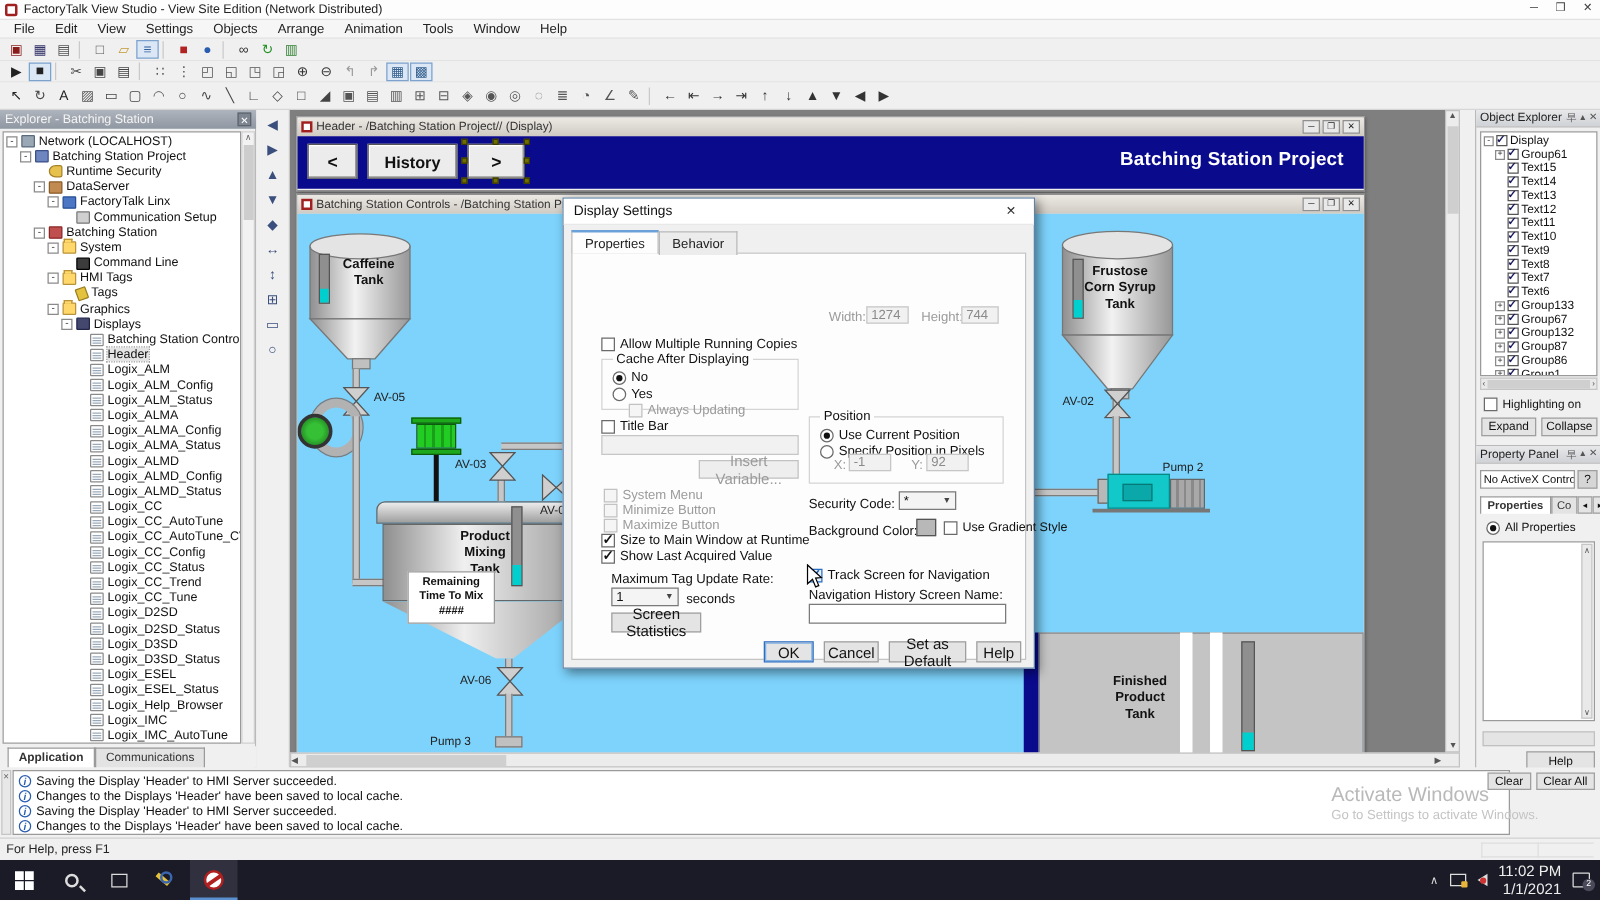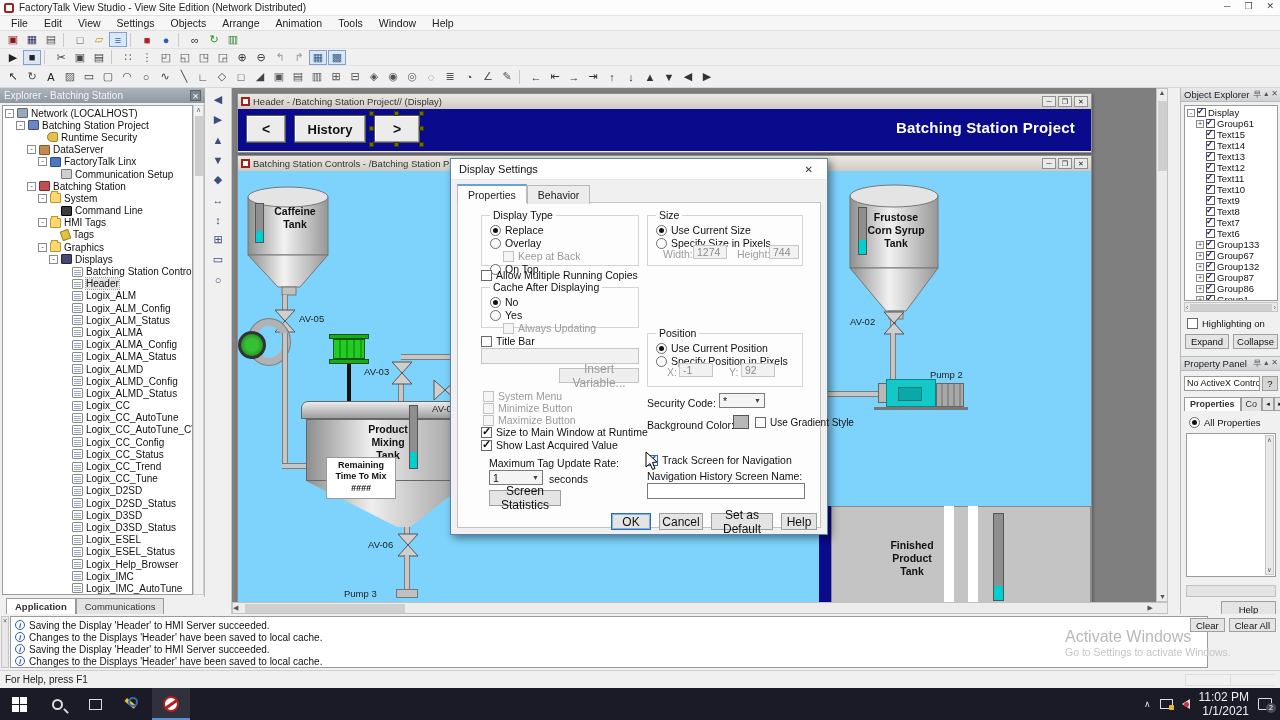--- a/index.html
+++ b/index.html
@@ -268,21 +268,21 @@
         <div class="trow" style="padding-left: 2px;">
           <span class="exp">-</span>
           <span class="ti network"></span>
           <span class="lbl">Network (LOCALHOST)</span>
         </div>
         <div class="trow" style="padding-left: 13px;">
           <span class="exp">-</span>
           <span class="ti project"></span>
           <span class="lbl">Batching Station Project</span>
         </div>
-        <div class="trow" style="padding-left: 32px;">
+        <div class="trow" style="padding-left: 24px;">
           <span style="width: 9px; flex: 0 0 auto;"></span>
           <span class="ti security"></span>
           <span class="lbl">Runtime Security</span>
         </div>
         <div class="trow" style="padding-left: 24px;">
           <span class="exp">-</span>
           <span class="ti dataserver"></span>
           <span class="lbl">DataServer</span>
         </div>
         <div class="trow" style="padding-left: 35px;">
@@ -806,39 +806,20 @@
     <div id="dtitle">
       <span>Display Settings</span>
       <span class="dx">✕</span>
     </div>
     <div id="dbody"></div>
     <div id="dtabs">
       <span class="dtab on">Properties</span>
       <span class="dtab">Behavior</span>
     </div>
 
-    <fieldset class="fs" style="left:30px;top:50px;width:158px;height:57px">
-      <legend>Display Type</legend>
-      <div class="rb ck">
-          <span class="bx"></span>
-          <span>Replace</span>
-        </div>
-      <div class="rb">
-          <span class="bx"></span>
-          <span>Overlay</span>
-        </div>
-      <div class="cb dis ind">
-          <span class="bx"></span>
-          <span>Keep at Back</span>
-        </div>
-      <div class="rb">
-          <span class="bx"></span>
-          <span>On Top</span>
-        </div>
-    </fieldset>
 
     <div class="cb abs" style="left:30px;top:110px">
         <span class="bx"></span>
         <span>Allow Multiple Running Copies</span>
       </div>
 
     <fieldset class="fs" style="left:30px;top:122px;width:158px;height:47px">
       <legend>Cache After Displaying</legend>
       <div class="rb ck">
           <span class="bx"></span>
@@ -881,31 +862,20 @@
         <span>Show Last Acquired Value</span>
       </div>
     <div class="dlabel" style="left:38px;top:298px">Maximum Tag Update Rate:</div>
     <div class="dsel" style="left:38px;top:311px;width:54px;height:15px">
         <span>1</span>
         <span class="ar">▼</span>
       </div>
     <div class="dlabel" style="left:98px;top:314px">seconds</div>
     <div class="b" style="left:38px;top:331px;width:72px;height:16px">Screen Statistics</div>
 
-    <fieldset class="fs" style="left:196px;top:50px;width:156px;height:57px">
-      <legend>Size</legend>
-      <div class="rb ck">
-          <span class="bx"></span>
-          <span>Use Current Size</span>
-        </div>
-      <div class="rb">
-          <span class="bx"></span>
-          <span>Specify Size in Pixels</span>
-        </div>
-    </fieldset>
     <div class="dlabel dis" style="left:212px;top:89px">Width:</div>
     <input class="inp dis2" style="left: 242px; top: 86px; width: 34px; height: 14px;" value="1274">
     <div class="dlabel dis" style="left:286px;top:89px">Height:</div>
     <input class="inp dis2" style="left: 318px; top: 86px; width: 30px; height: 14px;" value="744">
 
 
     <fieldset class="fs" style="left:196px;top:168px;width:156px;height:60px">
       <legend>Position</legend>
       <div class="rb ck">
           <span class="bx"></span>

